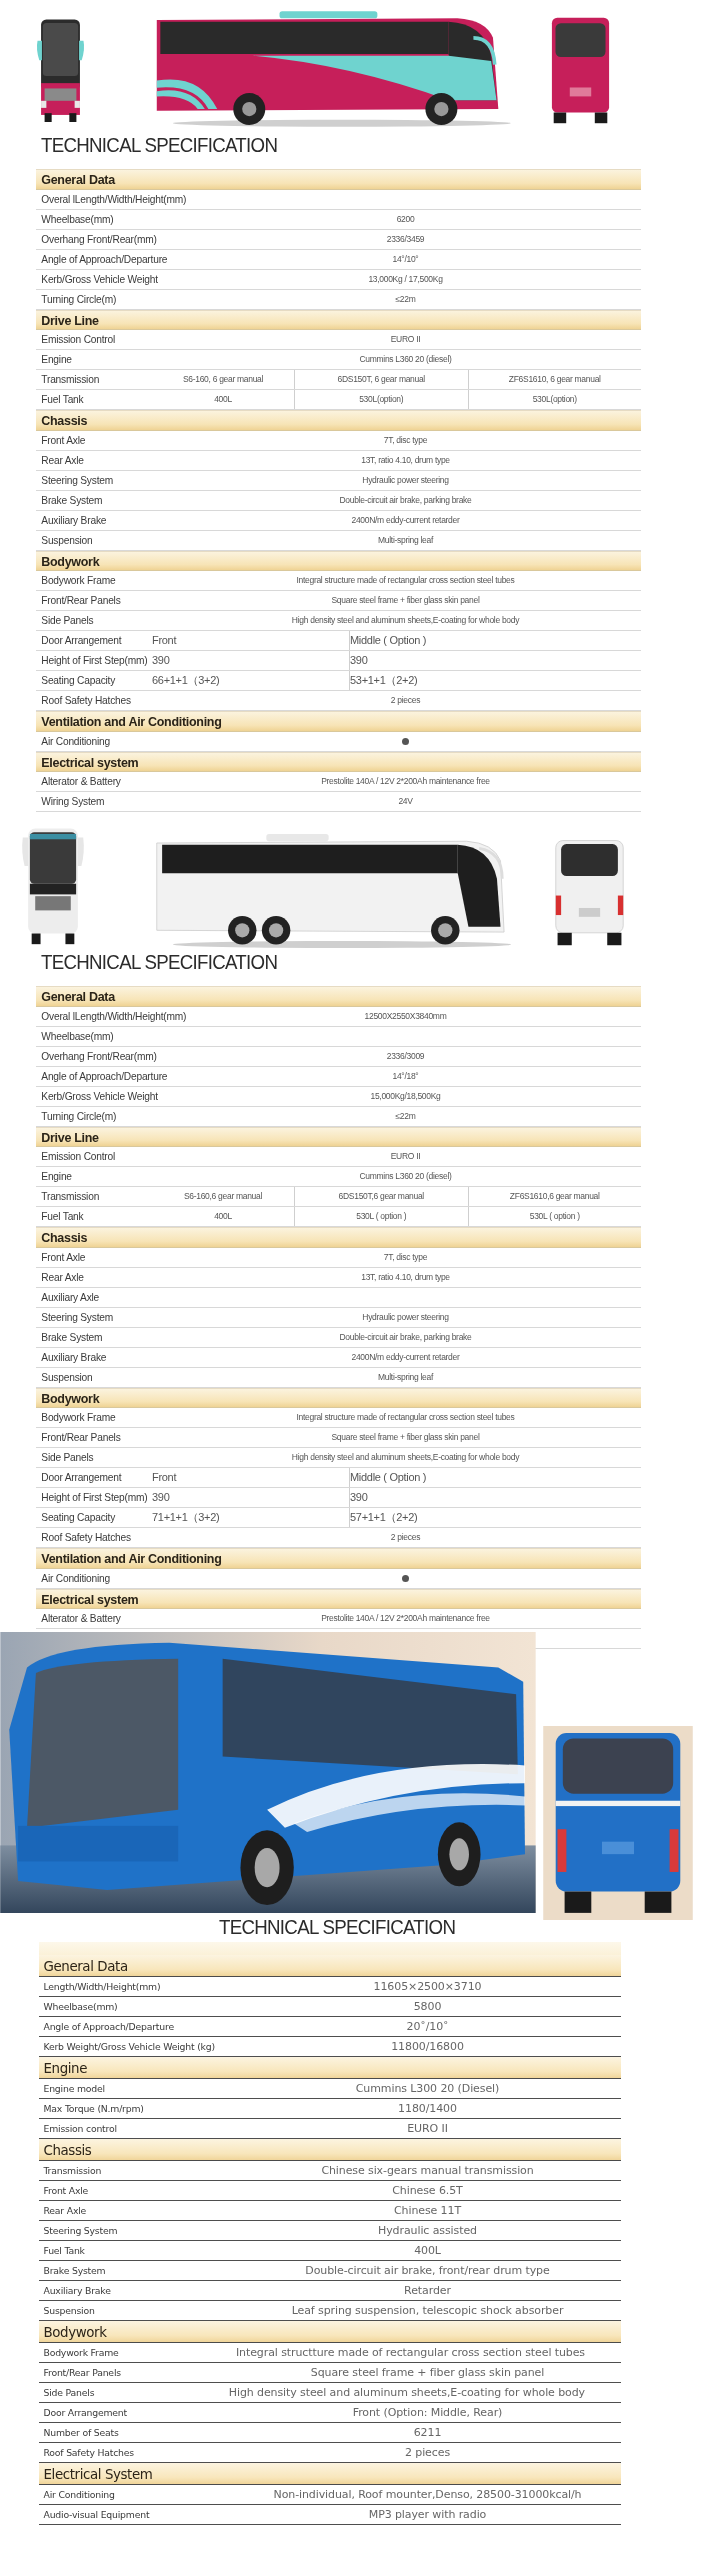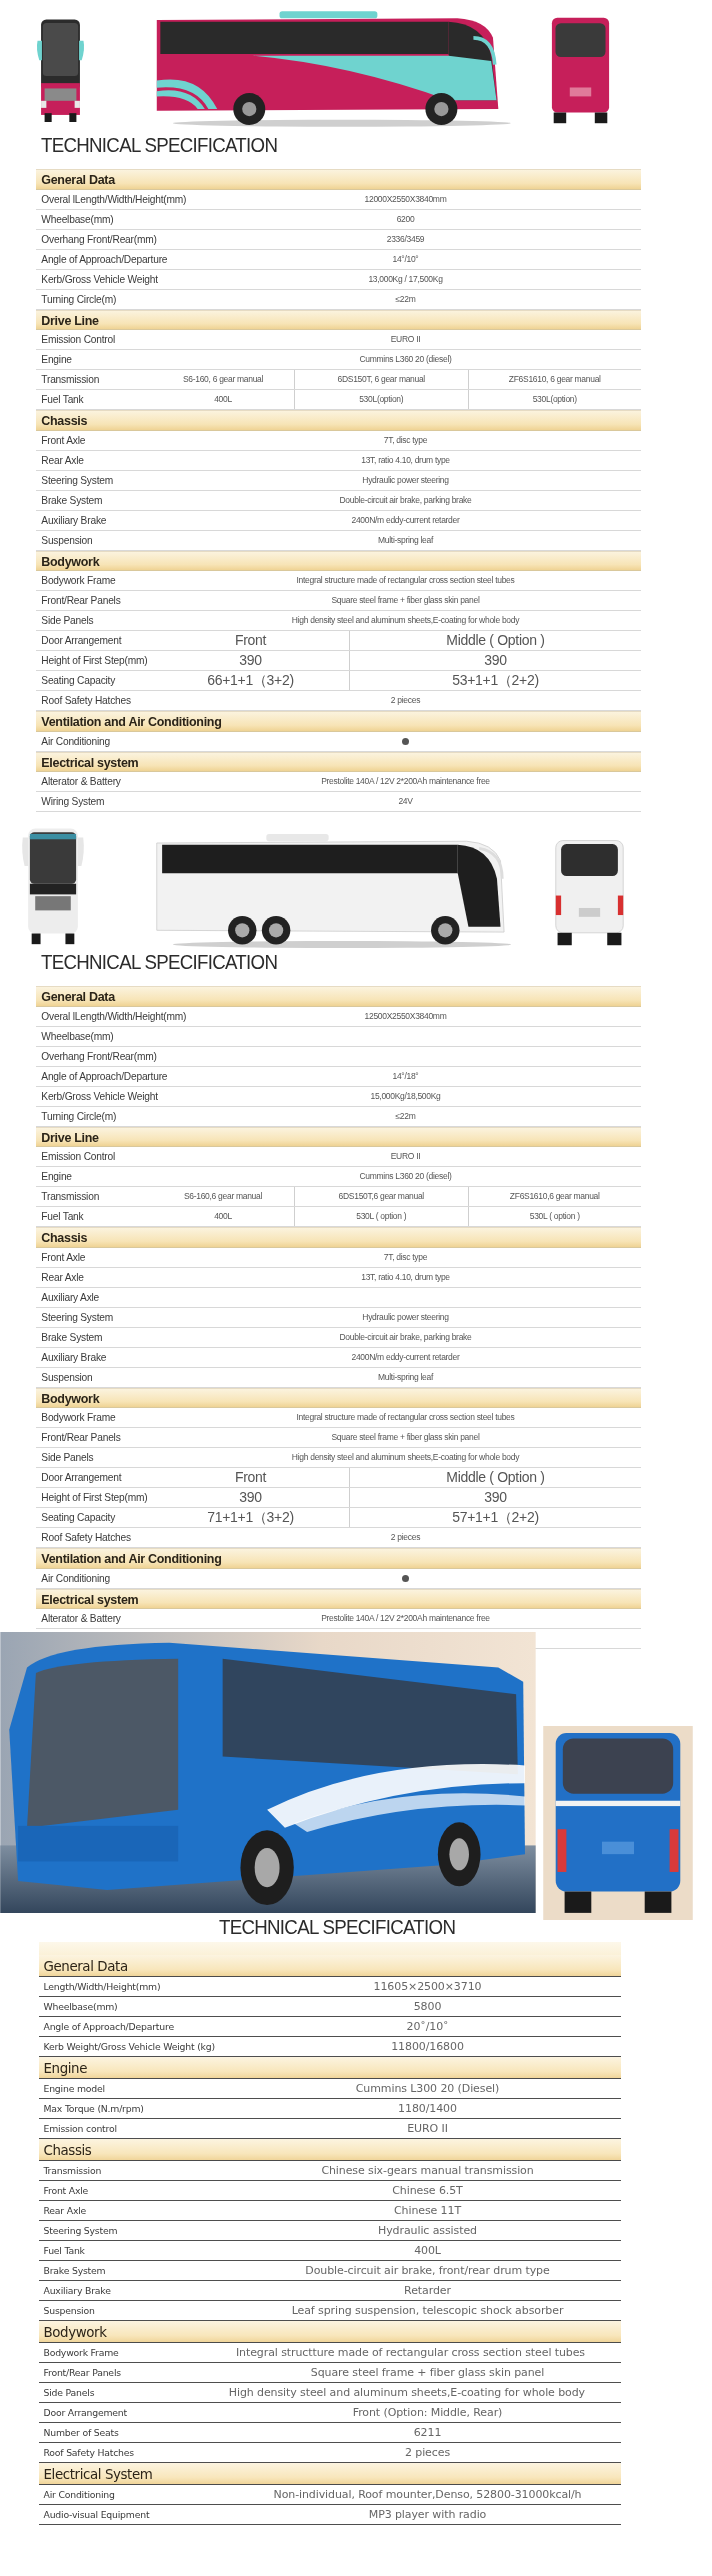--- a/index.html
+++ b/index.html
@@ -17,21 +17,21 @@
   .spec { position: absolute; left: 36px; width: 605px; font-size: 9.3px; }
   .spec .sec { height: 20.5px; line-height: 21.4px; padding-left: 5.3px; font-weight: 700; font-size: 12.5px; color: #2b2418;
     background: linear-gradient(to bottom, #fbf3de 0%, #f7e4b6 70%, #efd394 100%);
     border-top: 0.9px solid #e6dbc3; border-bottom: 0.9px solid #d9c89c; letter-spacing: -0.3px; }
   .spec .row { display: flex; height: 20px; line-height: 19.6px; border-bottom: 1.3px solid #d8d8d8; }
   .spec .lbl { width: 134px; padding-left: 5.3px; font-size: 10.2px; color: #3a3a3a; white-space: nowrap; letter-spacing: -0.2px; }
   .spec .val { flex: 1; text-align: center; color: #555; font-size: 8.5px; white-space: nowrap; letter-spacing: -0.3px; }
   .spec .v3 { flex: 1; text-align: center; color: #555; font-size: 8.5px; white-space: nowrap; letter-spacing: -0.3px; }
   .spec .v3.mid { border-left: 0.9px solid #cfcfcf; border-right: 0.9px solid #cfcfcf; }
   .spec .v3.first { flex: 0 0 142px; margin-left: -18px; }
-  .spec .v2 { text-align: center; color: #555; font-size: 14px; white-space: nowrap; letter-spacing: -0.3px; }
+  .spec .v2 { color: #555; font-size: 11px; white-space: nowrap; letter-spacing: -0.3px; }
   .spec .v2.a { flex: 0 0 198px; margin-left: -18px; border-right: 0.9px solid #cfcfcf; }
   .spec .v2.b { flex: 1; }
   .spec .dot { display: inline-block; width: 7.1px; height: 7.1px; border-radius: 50%; background: #555; vertical-align: middle; }
 
   
   .specB { position: absolute; left: 39px; width: 582px; font-family: "DejaVu Sans", sans-serif; }
   .specB .sec { height: 22px; line-height: 24px; padding-left: 4.5px; font-size: 13.4px; color: #2c2418; font-weight: 400;
     background: linear-gradient(to bottom, #fcf4e0 0%, #f8e6bb 70%, #f0d59a 100%); border-bottom: 1.3px solid #4a4a4a; letter-spacing: -0.4px; }
   .specB .row { display: flex; height: 20px; line-height: 19.6px; border-bottom: 1.3px solid #4e4e4e; }
   .specB .lbl { width: 231px; padding-left: 4.5px; font-size: 9.3px; color: #3a3a3a; white-space: nowrap; letter-spacing: -0.2px; }
@@ -86,21 +86,20 @@
     </svg>
   </div>
 </div>
 
 <div class="title" style="left:41px;top:135px;">TECHNICAL SPECIFICATION</div>
 
 <div class="spec" style="top:169px;">
   <div class="sec">General Data</div>
   <div class="row">
       <div class="lbl">Overal lLength/Width/Height(mm)</div>
-      <div class="val">12000X2550X3840mm</div>
     </div>
   <div class="row">
       <div class="lbl">Wheelbase(mm)</div>
       <div class="val">6200</div>
     </div>
   <div class="row">
       <div class="lbl">Overhang Front/Rear(mm)</div>
       <div class="val">2336/3459</div>
     </div>
   <div class="row">
@@ -263,20 +262,21 @@
   <div class="sec">General Data</div>
   <div class="row">
       <div class="lbl">Overal lLength/Width/Height(mm)</div>
       <div class="val">12500X2550X3840mm</div>
     </div>
   <div class="row">
       <div class="lbl">Wheelbase(mm)</div>
     </div>
   <div class="row">
       <div class="lbl">Overhang Front/Rear(mm)</div>
+      <div class="val">2336/3009</div>
     </div>
   <div class="row">
       <div class="lbl">Angle of Approach/Departure</div>
       <div class="val">14°/18°</div>
     </div>
   <div class="row">
       <div class="lbl">Kerb/Gross Vehicle Weight</div>
       <div class="val">15,000Kg/18,500Kg</div>
     </div>
   <div class="row">
@@ -520,20 +520,20 @@
       <div class="val">6211</div>
     </div>
   <div class="row">
       <div class="lbl">Roof Safety Hatches</div>
       <div class="val">2 pieces</div>
     </div>
 
   <div class="sec">Electrical System</div>
   <div class="row">
       <div class="lbl">Air Conditioning</div>
-      <div class="val">Non-individual, Roof mounter,Denso, 52800-31000kcal/h</div>
+      <div class="val">Non-individual, Roof mounter,Denso, 28500-31000kcal/h</div>
     </div>
   <div class="row">
       <div class="lbl">Audio-visual Equipment</div>
       <div class="val">MP3 player with radio</div>
     </div>
 </div>
 
 
 </body></html>

